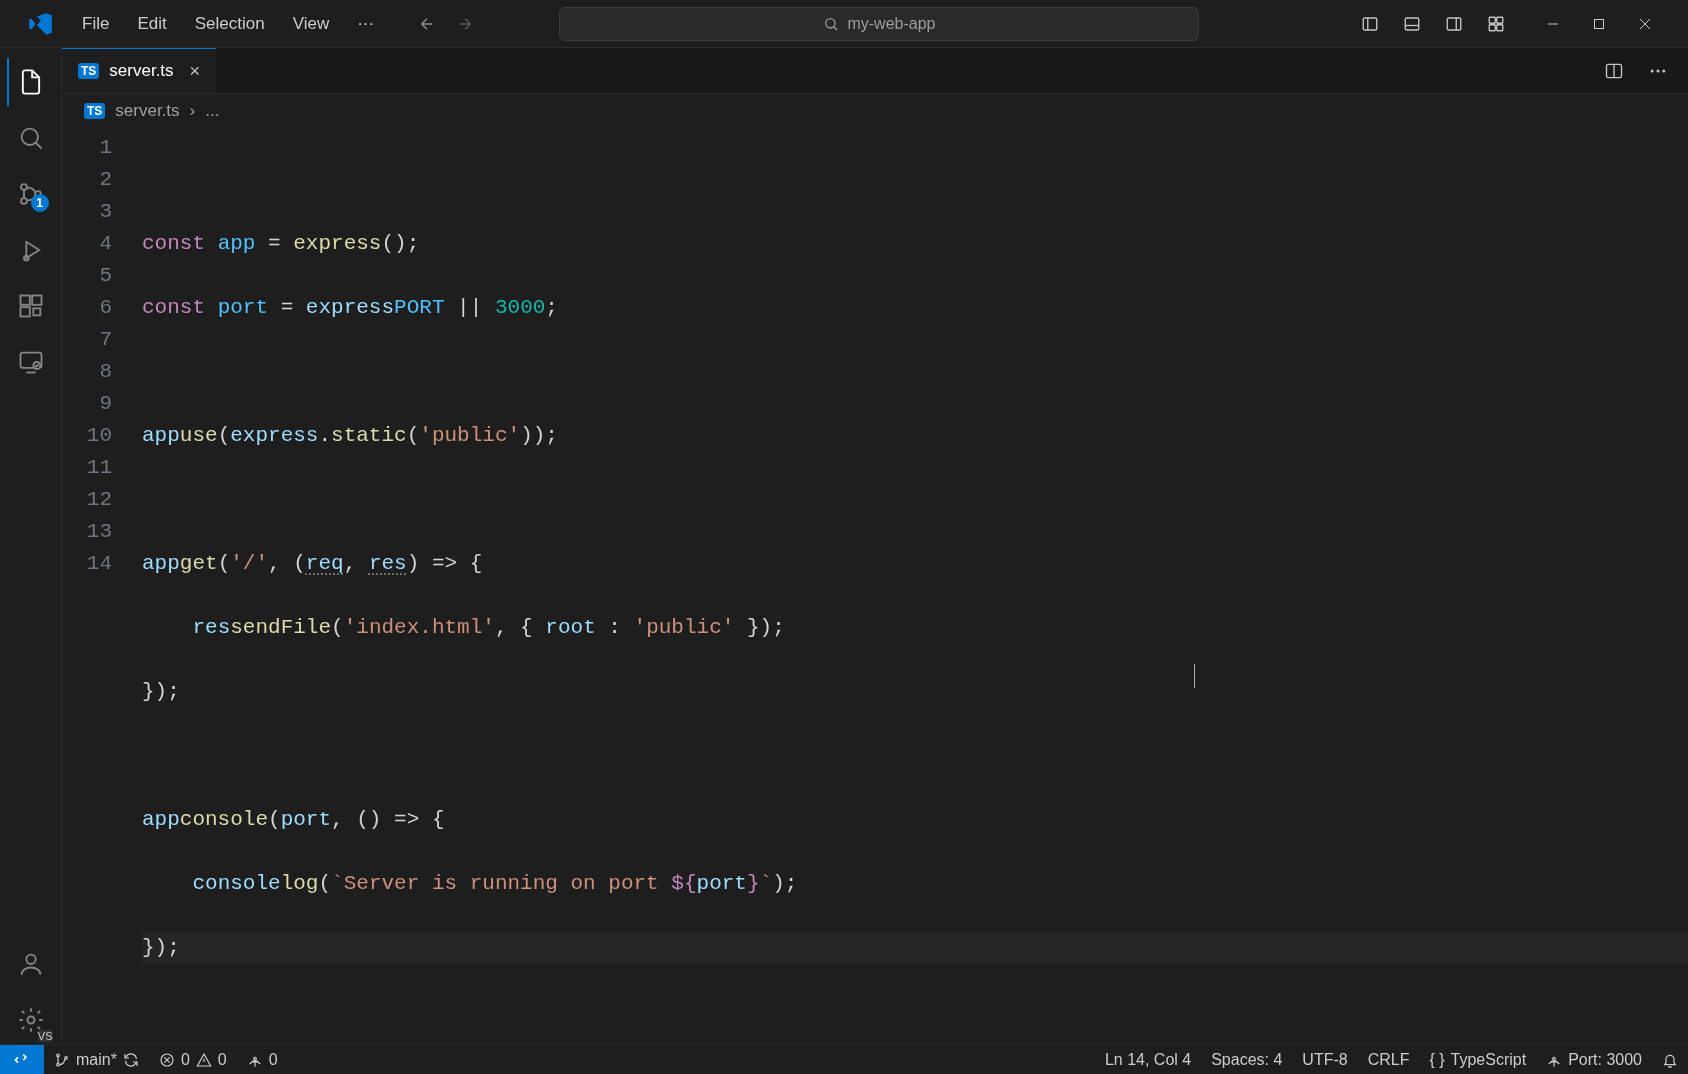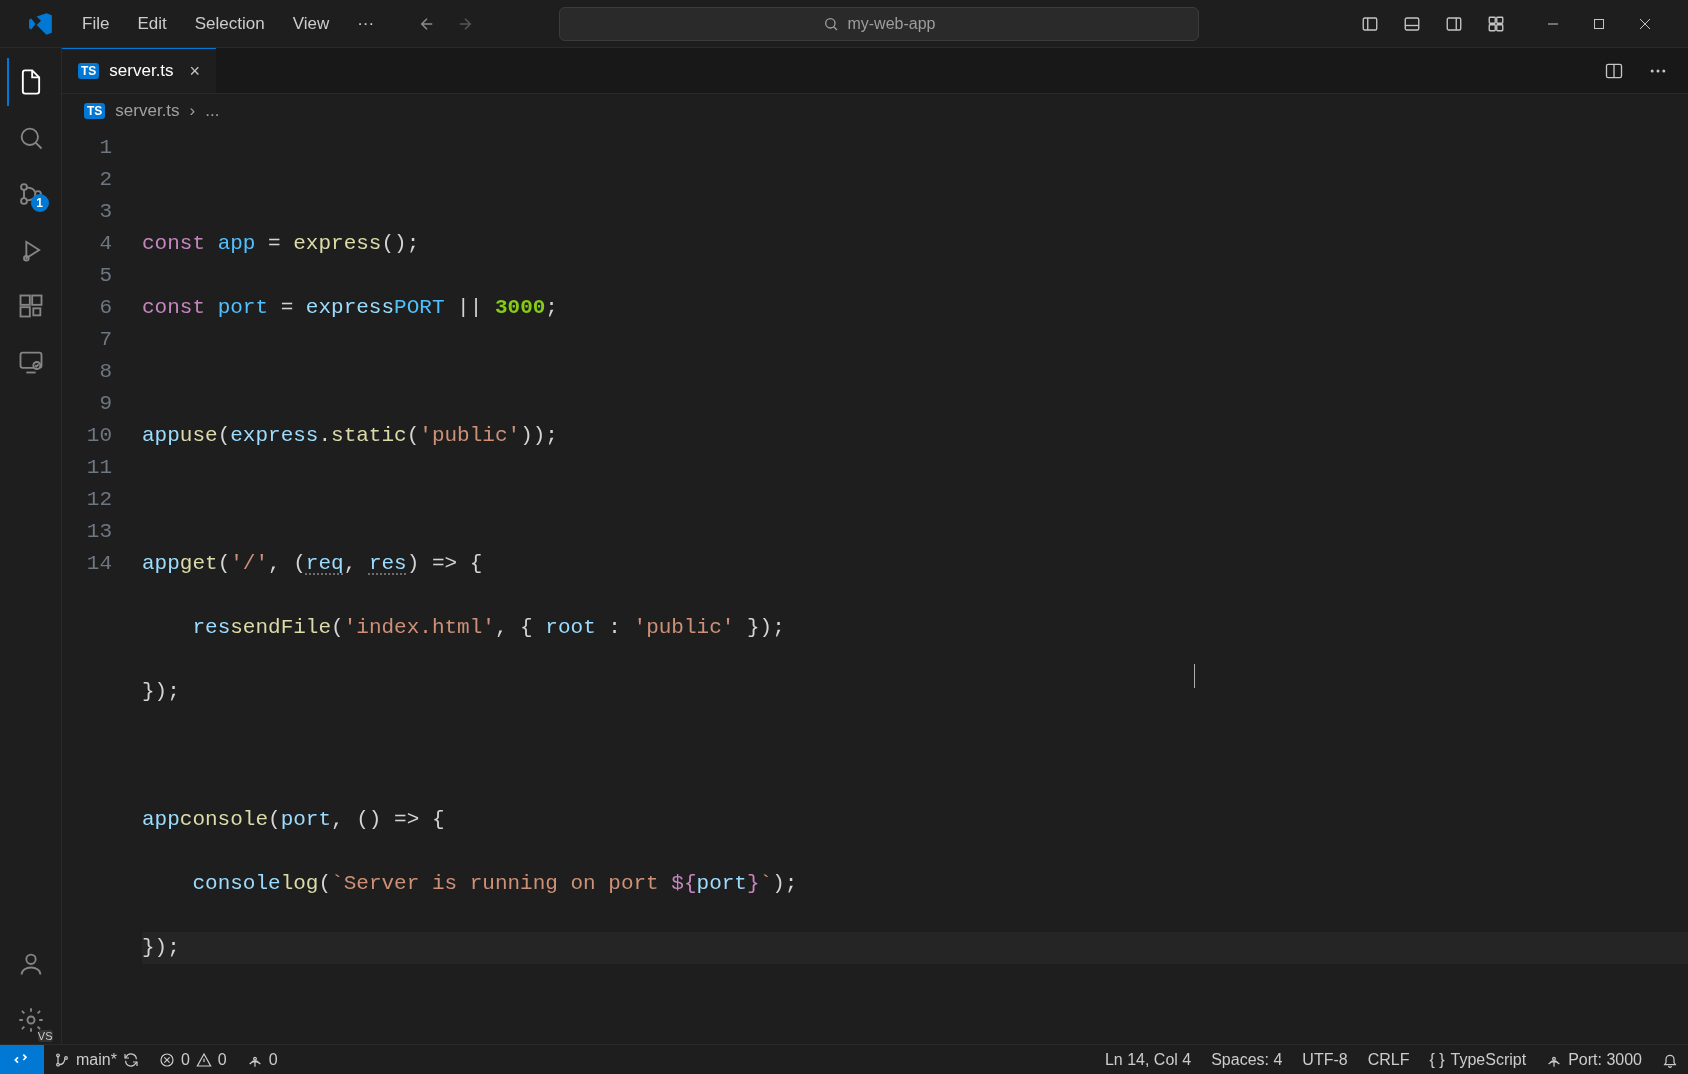--- a/index.html
+++ b/index.html
@@ -119,21 +119,21 @@
     user-select:none;
   }
   .gutter div{height:32px;}
   .code{flex:1;padding-top:4px;white-space:pre;color:#d4d4d4;position:relative;}
   .code-line{height:32px;}
   .cursor-line{background:rgba(255,255,255,0.03);}
   .tok-kw{color:#c586c0;}
   .tok-id{color:#9cdcfe;}
   .tok-fn{color:#dcdcaa;}
   .tok-str{color:#ce9178;}
-  .tok-num{color:#84cc16;font-weight:bold;}
+  .tok-num{color:#14b8a6;}
   .tok-const{color:#4fc1ff;}
   .tok-pun{color:#d4d4d4;}
   .tok-dotted{text-decoration: underline dotted #6e6e6e;text-underline-offset:4px;}
   .text-cursor{
     position:absolute;top:536px;left:1052px;width:1px;height:24px;background:#aeafad;
   }
 
   
   .statusbar{
     height:30px;background:#1e1e1e;border-top:1px solid #2a2a2a;

